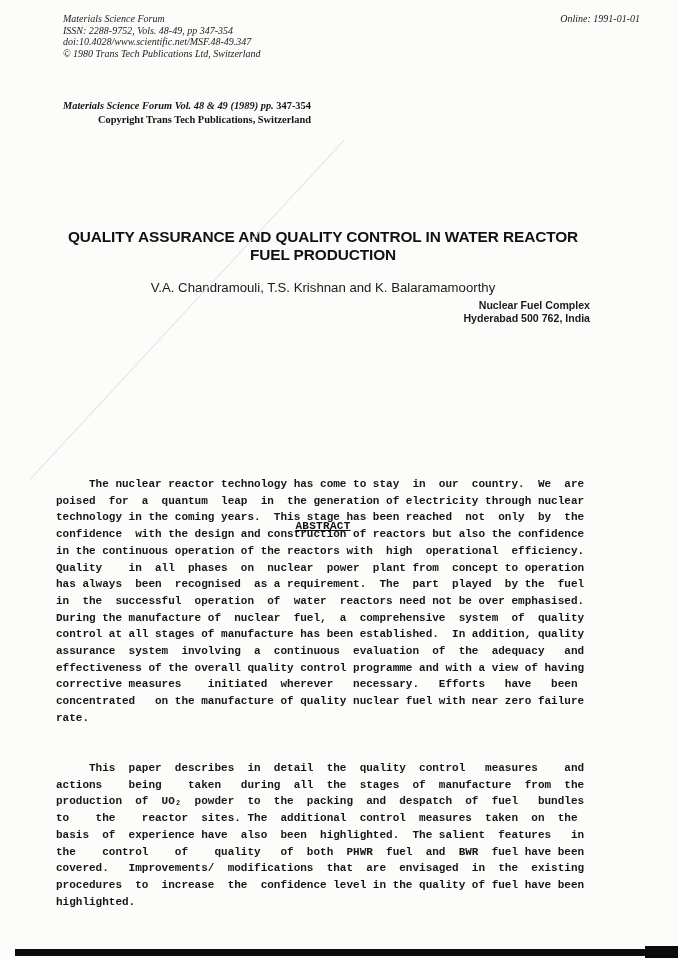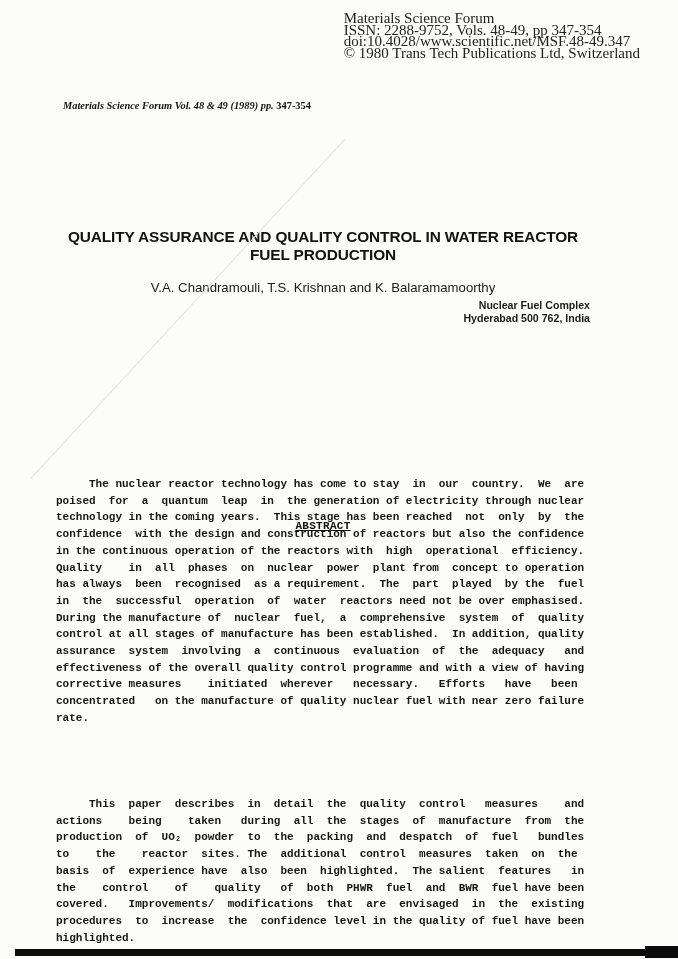--- a/index.html
+++ b/index.html
@@ -4,22 +4,22 @@
 <style>
   html,body { margin:0; padding:0; background:#ffffff; }
   .page {
     position:relative; width:678px; height:959px;
     background:#fcfcfb; overflow:hidden;
     font-family:"Liberation Serif", serif; color:#1c1c1c;
   }
   
   .meta-row {
     position:absolute; top:13px; left:63px; right:38px;
-    display:flex; justify-content:flex-end;
-    font-size:15px; line-height:11.7px; color:#222;
+    display:flex; justify-content:space-between;
+    font-style:italic; font-size:10px; line-height:11.7px; color:#222;
   }
   .meta-left div { white-space:nowrap; }
   .online-date { text-align:right; white-space:nowrap; }
 
   
   .citation {
     position:absolute; top:99px; left:63px;
     font-weight:bold; font-size:10.4px; line-height:13.5px; color:#141414;text-align:right;
   }
   .citation .it { font-style:italic; }
@@ -49,21 +49,21 @@
   }
 
   
   pre.body {
     position:absolute; left:56px; margin:0;
     font-family:"Liberation Mono", monospace;
     font-size:11px; line-height:16.7px; font-weight:bold;
     white-space:pre; color:#161616;
   }
   .para1 { top:476px; }
-  .para2 { top:796px; }
+  .para2 { top:760px; }
 
   
   .diagonal-artifact {
     position:absolute; left:345px; top:140px; width:463px; height:1px;
     background:#e3e3e3; transform-origin:0 0; transform:rotate(132.8deg);
   }
   .bottom-bar {
     position:absolute; left:15px; right:0; top:949px; height:7px;
     background:#0b0b0b;
   }
@@ -77,24 +77,26 @@
 
 <div class="page">
 
   <div class="meta-row">
     <div class="meta-left">
       <div>Materials Science Forum</div>
       <div>ISSN: 2288-9752, Vols. 48-49, pp 347-354</div>
       <div>doi:10.4028/www.scientific.net/MSF.48-49.347</div>
       <div>© 1980 Trans Tech Publications Ltd, Switzerland</div>
     </div>
+    <div class="online-date">Online: 1991-01-01</div>
   </div>
 
   <div class="citation">
     <div><span class="it">Materials Science Forum  Vol. 48 &amp; 49 (1989) pp.</span><span> 347-354</span></div>
+    <div class="line2">Copyright Trans Tech Publications, Switzerland</div>
   </div>
 
   <div class="col title">QUALITY ASSURANCE AND QUALITY CONTROL IN WATER REACTOR
 FUEL PRODUCTION</div>
 
   <div class="col authors">V.A. Chandramouli, T.S. Krishnan and K. Balaramamoorthy</div>
 
   <div class="col affiliation">Nuclear Fuel Complex
 Hyderabad 500 762, India</div>
 

